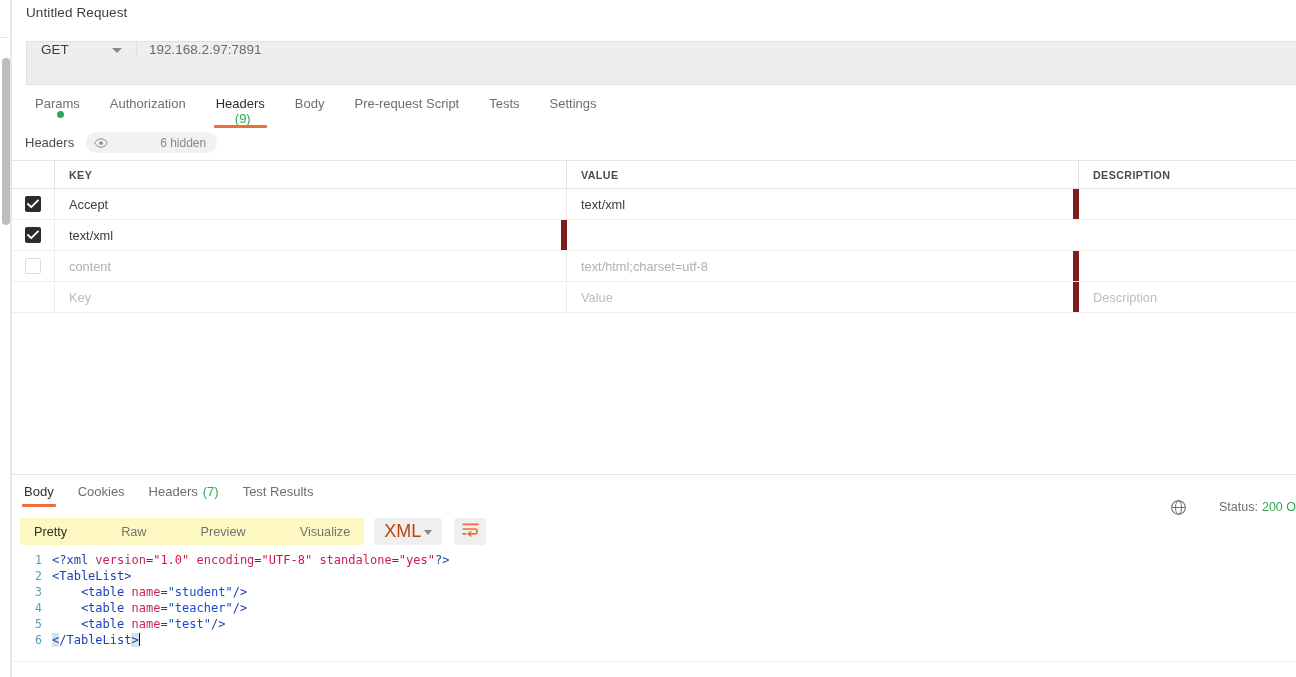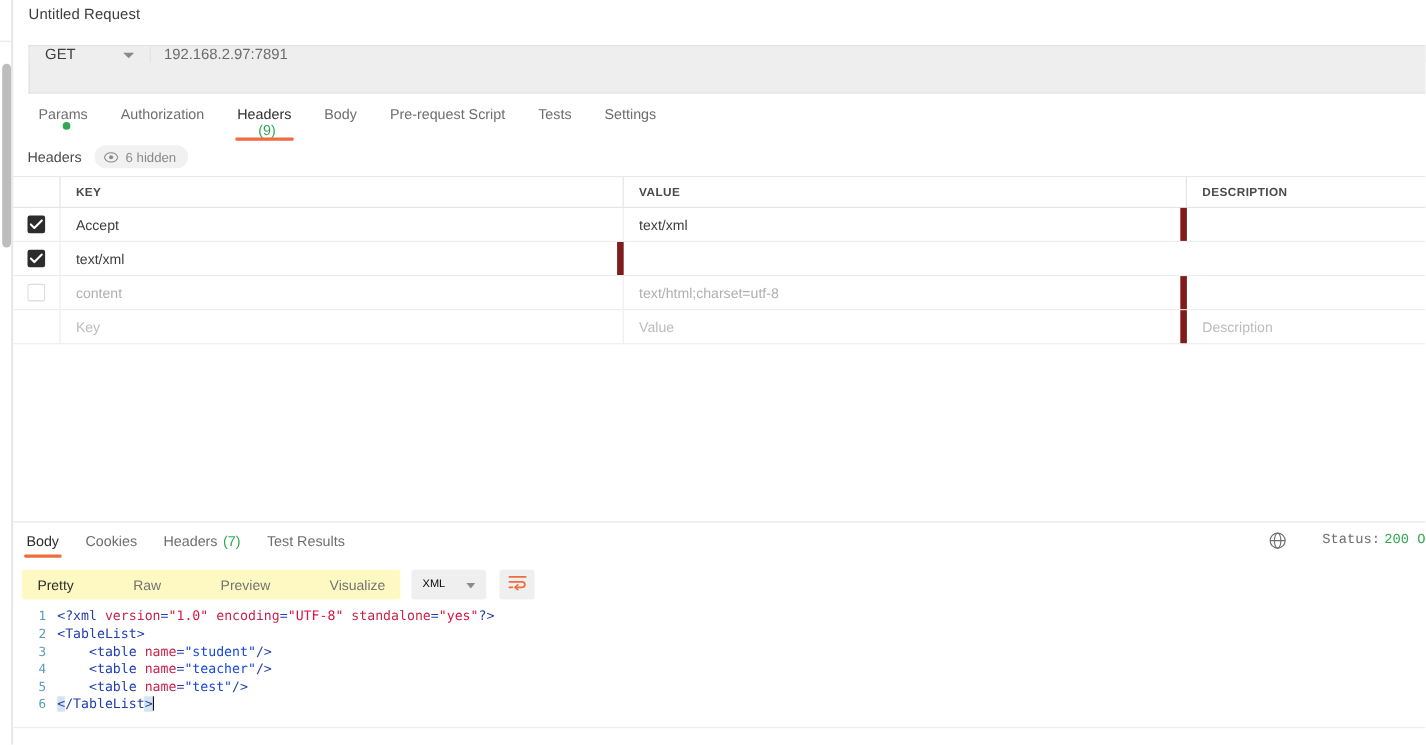--- a/index.html
+++ b/index.html
@@ -115,20 +115,21 @@
   }
   .sub-title { font-size: 13px; color: #4a4a4a; }
   .hidden-pill {
     margin-left: 12px;
     background: #f1f1f1;
     border-radius: 11px;
     height: 21px;
     display: flex; align-items: center;
     padding: 0 11px 0 8px;
     cursor: pointer;
+    gap: 46px;
   }
   .eye-icon {
     width: 14px; height: 14px; margin-right: 6px;
     display: inline-block;
   }
   .pill-text { font-size: 12px; color: #8a8a8a; }
 
   
   .tbl {
     position: absolute; left: 12px; top: 160px;
@@ -186,24 +187,23 @@
     font-size: 13px; color: #6e6e6e; cursor: pointer;
     white-space: nowrap;
   }
   .rstab.active { color: #2e2e2e; }
   .rstab.active .underline {
     position: absolute; left: 10px; right: 10px; bottom: -2px;
     height: 3px; background: #ef6c3f; border-radius: 1px;
   }
 
   .status-area {
-    position: absolute; right: 0px; top: 481px;
+    position: absolute; right: 0px; top: 497px;
     display: flex; align-items: center; height: 20px;
     white-space: nowrap;
-    font-family: Liberation Mono, monospace;
   }
   .globe-icon { width: 17px; height: 17px; margin-right: 32px; }
   .status-label { font-size: 12.5px; color: #6e6e6e; }
   .status-value { font-size: 12.5px; color: #31a952; margin-left: 4px; }
 
   
   .fmt-bar {
     position: absolute; left: 20px; top: 518px;
     display: flex; align-items: center;
   }
@@ -218,21 +218,21 @@
   }
   .seg.active { color: #2e2e2e; }
   .lang-select {
     margin-left: 10px;
     background: #efefef; border-radius: 3px;
     height: 27px; width: 68px;
     display: flex; align-items: center;
     padding: 0 10px; cursor: pointer;
     position: relative;
   }
-  .lang-label { font-size: 10px; color: #000000; }
+  .lang-label { font-size: 18px; color: #c2410c; }
   .lang-caret {
     position: absolute; right: 10px; top: 50%; margin-top: -2px;
     width: 0; height: 0;
     border-left: 4.5px solid transparent;
     border-right: 4.5px solid transparent;
     border-top: 5px solid #8a8a8a;
   }
   .wrap-btn {
     margin-left: 12px;
     width: 32px; height: 27px;

